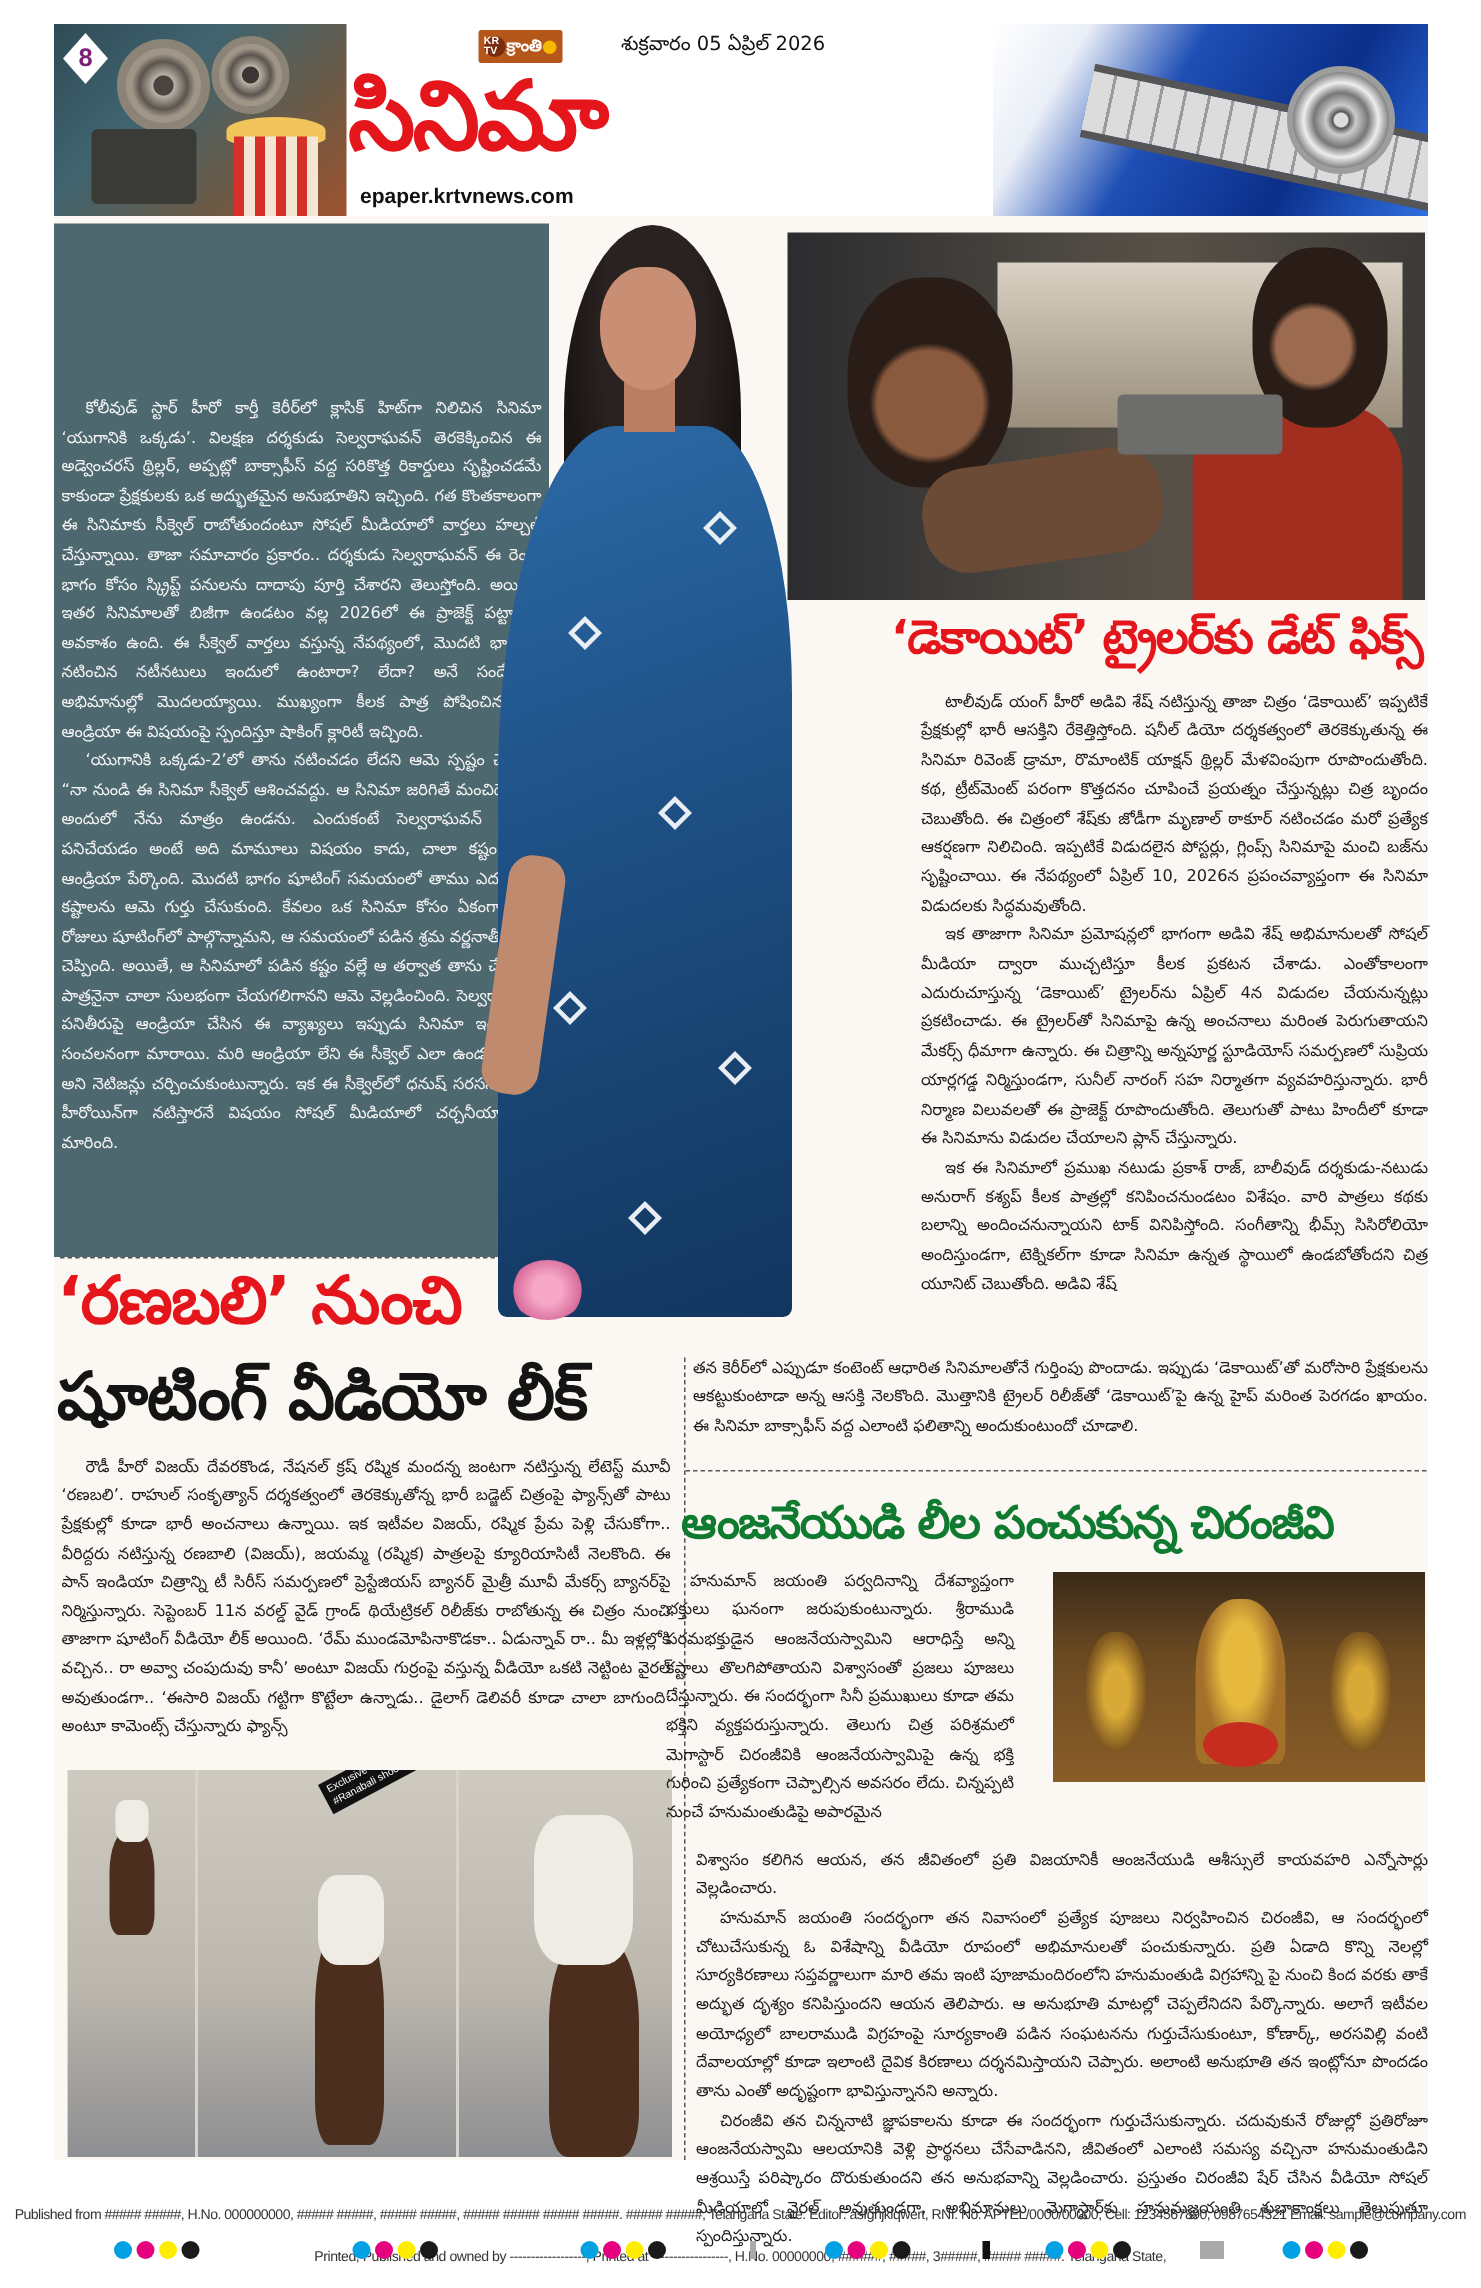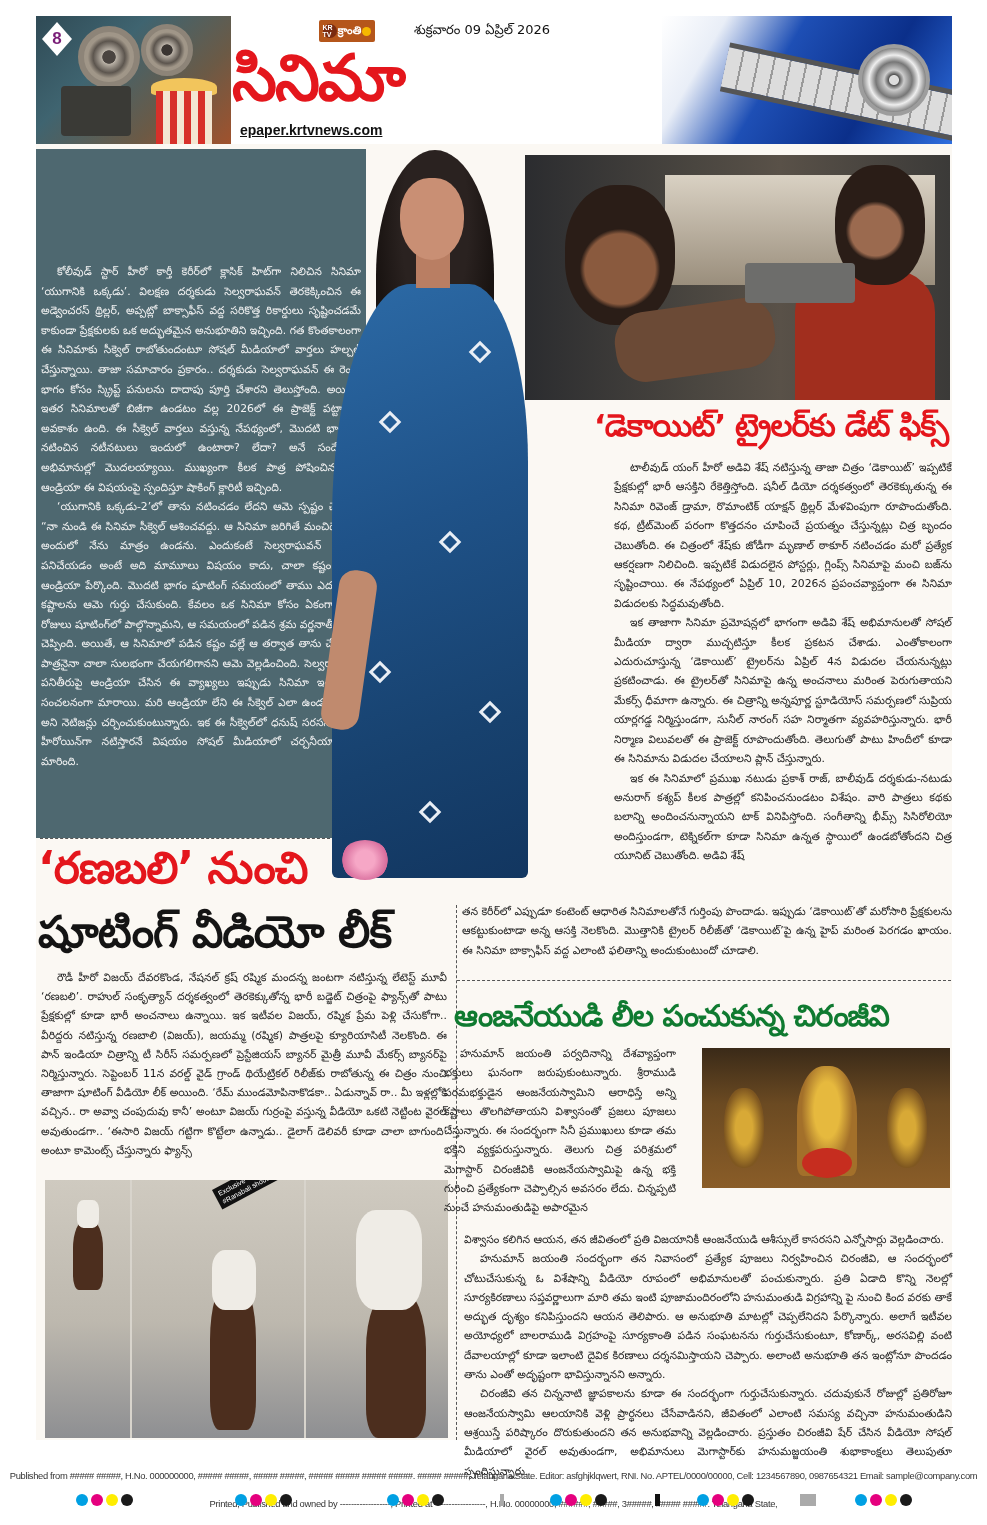--- a/index.html
+++ b/index.html
@@ -18,21 +18,21 @@
   .mh-right { position: absolute; right: 0; top: 0; width: 290px; height: 128px; background: linear-gradient(120deg,#ffffff 0%,#e9eef7 18%,#1e4fb5 40%,#0b2f8a 70%,#2f6fe0 100%); overflow: hidden; }
   .mh-right .film { position: absolute; left: 60px; top: 55px; width: 280px; height: 50px; background: repeating-linear-gradient(90deg,#dcdcdc 0 14px,#9a9a9a 14px 16px); transform: rotate(12deg); border-top: 5px solid #555; border-bottom: 5px solid #555; }
   .mh-right .reel { position: absolute; right: 22px; top: 28px; width: 72px; height: 72px; border-radius: 50%; background: radial-gradient(circle,#ddd 10%,#555 12%,#ccc 22%,#777 40%,#eee 55%,#888 70%); border: 4px solid #9d9d9d; }
   .logo { position: absolute; left: 283px; top: 4px; width: 56px; height: 22px; background: #b5561b; border-radius: 2px; display: flex; align-items: center; justify-content: space-around; padding: 0 3px; }
   .logo .kr { width: 14px; height: 14px; border-radius: 50%; background: #7a2b10; color: #fff; font: bold 7px "Liberation Sans", sans-serif; display: flex; align-items: center; justify-content: center; }
   .logo .kt { color: #fff; font: bold 11px "DejaVu Sans", sans-serif; }
   .logo .sun { width: 9px; height: 9px; border-radius: 50%; background: #f6b800; }
   .mh-date { position: absolute; left: 378px; top: 6px; font: 13px "DejaVu Sans", sans-serif; color: #111; }
   .mh-title1 { position: absolute; left: 196px; top: 22px; font: bold 64px "DejaVu Sans", sans-serif; color: #e4161c; letter-spacing: -2px; line-height: 80px; }
   .mh-title2 { position: absolute; left: 494px; top: 30px; font: bold 52px "DejaVu Sans", sans-serif; color: #163382; letter-spacing: -2px; line-height: 72px; }
-  .mh-url { position: absolute; left: 204px; top: 106px; font: bold 14px "Liberation Sans", sans-serif; color: #111; text-decoration: underline; }
+  .mh-url { position: absolute; left: 204px; top: 106px; font: bold 14px "Liberation Sans", sans-serif; color: #111; }
 
   
   .a1 { position: absolute; left: 36px; top: 149px; width: 330px; height: 689px; background: #4e6870; }
   .a1-head { position: absolute; left: 38px; top: 152px; width: 380px; color: #fff200; font: bold 33px "DejaVu Sans", sans-serif; line-height: 58px; letter-spacing: -1px; text-shadow: 1px 1px 0 #3a4d53; }
   .a1-head .l2 { font-size: 40px; }
   .a1-body { position: absolute; left: 41px; top: 262px; width: 320px; color: #f4f4f4; font: 10.8px/19.6px "DejaVu Sans", sans-serif; text-align: justify; }
   .a1-body p { text-indent: 16px; margin-bottom: 0; }
 
   
   .andrea { position: absolute; left: 318px; top: 150px; width: 210px; height: 728px; }
@@ -107,21 +107,21 @@
   <div class="page-badge">8</div>
   <div class="mh-right">
     <div class="film"></div>
     <div class="reel"></div>
   </div>
   <div class="logo">
     <span class="kr">KR TV</span>
     <span class="kt">క్రాంతి</span>
     <span class="sun"></span>
   </div>
-  <div class="mh-date">శుక్రవారం   09 ఏప్రిల్ 2026</div>
+  <div class="mh-date">శుక్రవారం   05 ఏప్రిల్ 2026</div>
   <div class="mh-title1">సినిమా</div>
   <div class="mh-url">epaper.krtvnews.com</div>
 </div>
 
 <div class="a1"></div>
 <div class="a1-head">
 </div>
 <div class="a1-body">
   <p>కోలీవుడ్ స్టార్ హీరో కార్తీ కెరీర్‌లో క్లాసిక్ హిట్‌గా నిలిచిన సినిమా ‘యుగానికి ఒక్కడు’. విలక్షణ దర్శకుడు సెల్వరాఘవన్ తెరకెక్కించిన ఈ అడ్వెంచరస్ థ్రిల్లర్, అప్పట్లో బాక్సాఫీస్ వద్ద సరికొత్త రికార్డులు సృష్టించడమే కాకుండా ప్రేక్షకులకు ఒక అద్భుతమైన అనుభూతిని ఇచ్చింది. గత కొంతకాలంగా ఈ సినిమాకు సీక్వెల్ రాబోతుందంటూ సోషల్ మీడియాలో వార్తలు హల్చల్ చేస్తున్నాయి. తాజా సమాచారం ప్రకారం.. దర్శకుడు సెల్వరాఘవన్ ఈ రెండో భాగం కోసం స్క్రిప్ట్ పనులను దాదాపు పూర్తి చేశారని తెలుస్తోంది. అయితే, ఇతర సినిమాలతో బిజీగా ఉండటం వల్ల 2026లో ఈ ప్రాజెక్ట్ పట్టాలెక్కే అవకాశం ఉంది. ఈ సీక్వెల్ వార్తలు వస్తున్న నేపథ్యంలో, మొదటి భాగంలో నటించిన నటీనటులు ఇందులో ఉంటారా? లేదా? అనే సందేహాలు అభిమానుల్లో మొదలయ్యాయి. ముఖ్యంగా కీలక పాత్ర పోషించిన నటి ఆండ్రియా ఈ విషయంపై స్పందిస్తూ షాకింగ్ క్లారిటీ ఇచ్చింది.</p>
   <p>‘యుగానికి ఒక్కడు-2’లో తాను నటించడం లేదని ఆమె స్పష్టం చేసింది. “నా నుండి ఈ సినిమా సీక్వెల్ ఆశించవద్దు. ఆ సినిమా జరిగితే మంచిదే, కానీ అందులో నేను మాత్రం ఉండను. ఎందుకంటే సెల్వరాఘవన్ సార్‌తో పనిచేయడం అంటే అది మామూలు విషయం కాదు, చాలా కష్టం” అని ఆండ్రియా పేర్కొంది. మొదటి భాగం షూటింగ్ సమయంలో తాము ఎదుర్కొన్న కష్టాలను ఆమె గుర్తు చేసుకుంది. కేవలం ఒక సినిమా కోసం ఏకంగా 200 రోజులు షూటింగ్‌లో పాల్గొన్నామని, ఆ సమయంలో పడిన శ్రమ వర్ణనాతీతమని చెప్పింది. అయితే, ఆ సినిమాలో పడిన కష్టం వల్లే ఆ తర్వాత తాను చేసిన ఏ పాత్రనైనా చాలా సులభంగా చేయగలిగానని ఆమె వెల్లడించింది. సెల్వరాఘవన్ పనితీరుపై ఆండ్రియా చేసిన ఈ వ్యాఖ్యలు ఇప్పుడు సినిమా ఇండస్ట్రీలో సంచలనంగా మారాయి. మరి ఆండ్రియా లేని ఈ సీక్వెల్ ఎలా ఉండబోతుందో అని నెటిజన్లు చర్చించుకుంటున్నారు. ఇక ఈ సీక్వెల్‌లో ధనుష్ సరసన ఎవరు హీరోయిన్‌గా నటిస్తారనే విషయం సోషల్ మీడియాలో చర్చనీయాంశంగా మారింది.</p>
@@ -192,21 +192,21 @@
 <div class="a4-body">
   <p>హనుమాన్ జయంతి పర్వదినాన్ని దేశవ్యాప్తంగా భక్తులు ఘనంగా జరుపుకుంటున్నారు. శ్రీరాముడి పరమభక్తుడైన ఆంజనేయస్వామిని ఆరాధిస్తే అన్ని కష్టాలు తొలగిపోతాయని విశ్వాసంతో ప్రజలు పూజలు చేస్తున్నారు. ఈ సందర్భంగా సినీ ప్రముఖులు కూడా తమ భక్తిని వ్యక్తపరుస్తున్నారు. తెలుగు చిత్ర పరిశ్రమలో మెగాస్టార్ చిరంజీవికి ఆంజనేయస్వామిపై ఉన్న భక్తి గురించి ప్రత్యేకంగా చెప్పాల్సిన అవసరం లేదు. చిన్నప్పటి నుంచే హనుమంతుడిపై అపారమైన</p>
 </div>
 <div class="a4-photo">
   <div class="idolL"></div>
   <div class="idol"></div>
   <div class="idolR"></div>
   <div class="flower"></div>
 </div>
 <div class="a4-body2">
-  <p style="text-indent:0">విశ్వాసం కలిగిన ఆయన, తన జీవితంలో ప్రతి విజయానికీ ఆంజనేయుడి ఆశీస్సులే కాసరసని ఎన్నోసార్లు వెల్లడించారు.</p>
+  <p style="text-indent:0">విశ్వాసం కలిగిన ఆయన, తన జీవితంలో ప్రతి విజయానికీ ఆంజనేయుడి ఆశీస్సులే కాయవహరి ఎన్నోసార్లు వెల్లడించారు.</p>
   <p>హనుమాన్ జయంతి సందర్భంగా తన నివాసంలో ప్రత్యేక పూజలు నిర్వహించిన చిరంజీవి, ఆ సందర్భంలో చోటుచేసుకున్న ఓ విశేషాన్ని వీడియో రూపంలో అభిమానులతో పంచుకున్నారు. ప్రతి ఏడాది కొన్ని నెలల్లో సూర్యకిరణాలు సప్తవర్ణాలుగా మారి తమ ఇంటి పూజామందిరంలోని హనుమంతుడి విగ్రహాన్ని పై నుంచి కింద వరకు తాకే అద్భుత దృశ్యం కనిపిస్తుందని ఆయన తెలిపారు. ఆ అనుభూతి మాటల్లో చెప్పలేనిదని పేర్కొన్నారు. అలాగే ఇటీవల అయోధ్యలో బాలరాముడి విగ్రహంపై సూర్యకాంతి పడిన సంఘటనను గుర్తుచేసుకుంటూ, కోణార్క్, అరసవిల్లి వంటి దేవాలయాల్లో కూడా ఇలాంటి దైవిక కిరణాలు దర్శనమిస్తాయని చెప్పారు. అలాంటి అనుభూతి తన ఇంట్లోనూ పొందడం తాను ఎంతో అదృష్టంగా భావిస్తున్నానని అన్నారు.</p>
   <p>చిరంజీవి తన చిన్ననాటి జ్ఞాపకాలను కూడా ఈ సందర్భంగా గుర్తుచేసుకున్నారు. చదువుకునే రోజుల్లో ప్రతిరోజూ ఆంజనేయస్వామి ఆలయానికి వెళ్లి ప్రార్థనలు చేసేవాడినని, జీవితంలో ఎలాంటి సమస్య వచ్చినా హనుమంతుడిని ఆశ్రయిస్తే పరిష్కారం దొరుకుతుందని తన అనుభవాన్ని వెల్లడించారు. ప్రస్తుతం చిరంజీవి షేర్ చేసిన వీడియో సోషల్ మీడియాలో వైరల్ అవుతుండగా, అభిమానులు మెగాస్టార్‌కు హనుమజ్జయంతి శుభాకాంక్షలు తెలుపుతూ స్పందిస్తున్నారు.</p>
 </div>
 
 <div class="imprint1">Printed, Published and owned by ------------------, Printed at ------------------, H.No. 00000000, ######, #####, 3#####, ##### #####. Telangana State,</div>
 <div class="imprint2">Published from ##### #####, H.No. 000000000, ##### #####, ##### #####, ##### ##### ##### #####. ##### #####, Telangana State. Editor: asfghjklqwert, RNI. No. APTEL/0000/00000, Cell: 1234567890, 0987654321 Email: sample@company.com</div>
 <div class="regmarks">
   <div class="dotset" style="left:76px">
       <span class="dot" style="background:#00a0e3"></span>
       <span class="dot" style="background:#e5007e"></span>

